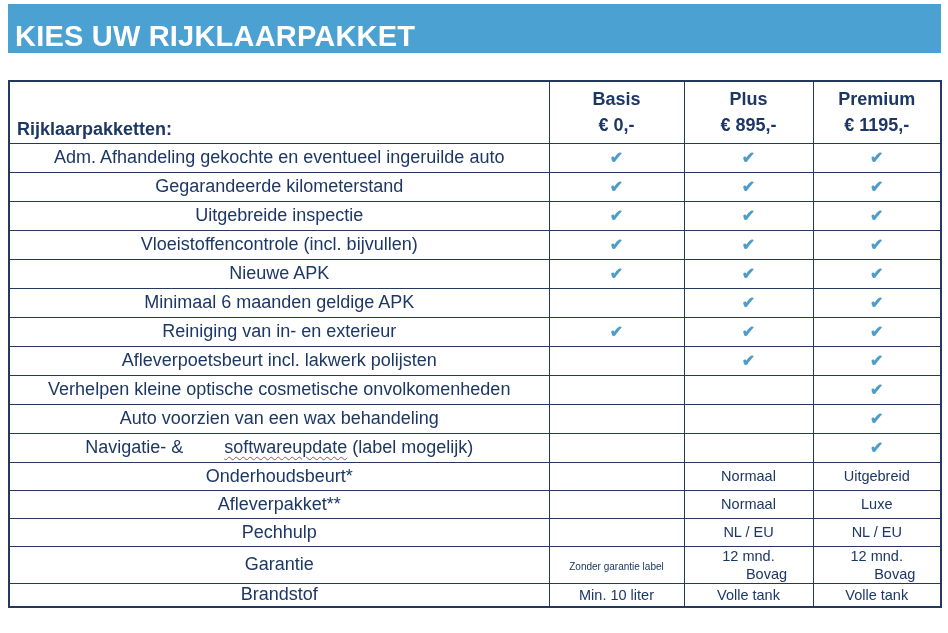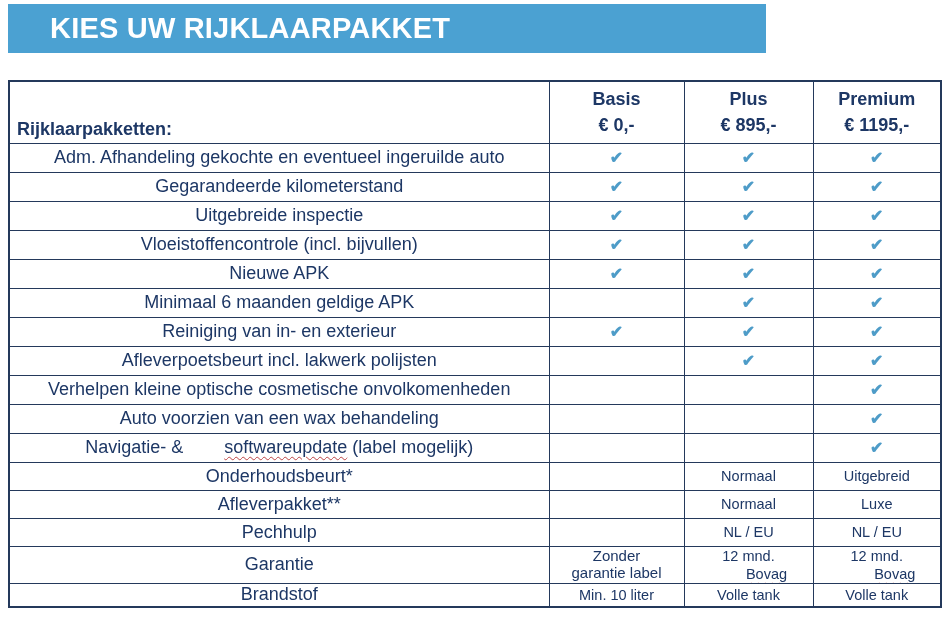--- a/index.html
+++ b/index.html
@@ -14,23 +14,23 @@
   html,body{margin:0;padding:0;background:#fff;}
   .page{
     position:relative;
     width:948px;height:633px;
     overflow:hidden;
     background:#fff;
     font-family:"Liberation Sans", sans-serif;
   }
   .banner{
     position:absolute;left:8px;top:4px;
-    width:758px;height:49px;
+    width:933px;height:49px;
     background:var(--banner-bg);
-    display:flex;align-items:center;padding-left:35px;
+    display:flex;align-items:flex-end;
   }
   .banner h1{
     margin:0;padding-left:7px;
     color:var(--white);
     font-size:29px;font-weight:bold;
     letter-spacing:0.2px;
   }
   table.pkg-table{
     position:absolute;left:8px;top:80px;
     width:932px;
@@ -71,21 +71,21 @@
   tr.short td.label{vertical-align:top;padding-top:0;}
   td.value{text-align:center;vertical-align:middle;padding:0;}
   .check{
     color:var(--check);
     font-size:16px;font-weight:bold;
     line-height:1;
     display:inline-block;
   }
   .val{font-size:14.5px;}
   .val.small{
-    font-size:15px;line-height:1.15;
+    font-size:10px;line-height:1.15;
     display:inline-block;max-width:100px;
   }
   .wavy{
     text-decoration-line:underline;
     text-decoration-style:wavy;
     text-decoration-color:var(--wavy);
     text-decoration-thickness:1px;
     text-underline-offset:3px;
     margin-left:36px;
   }

